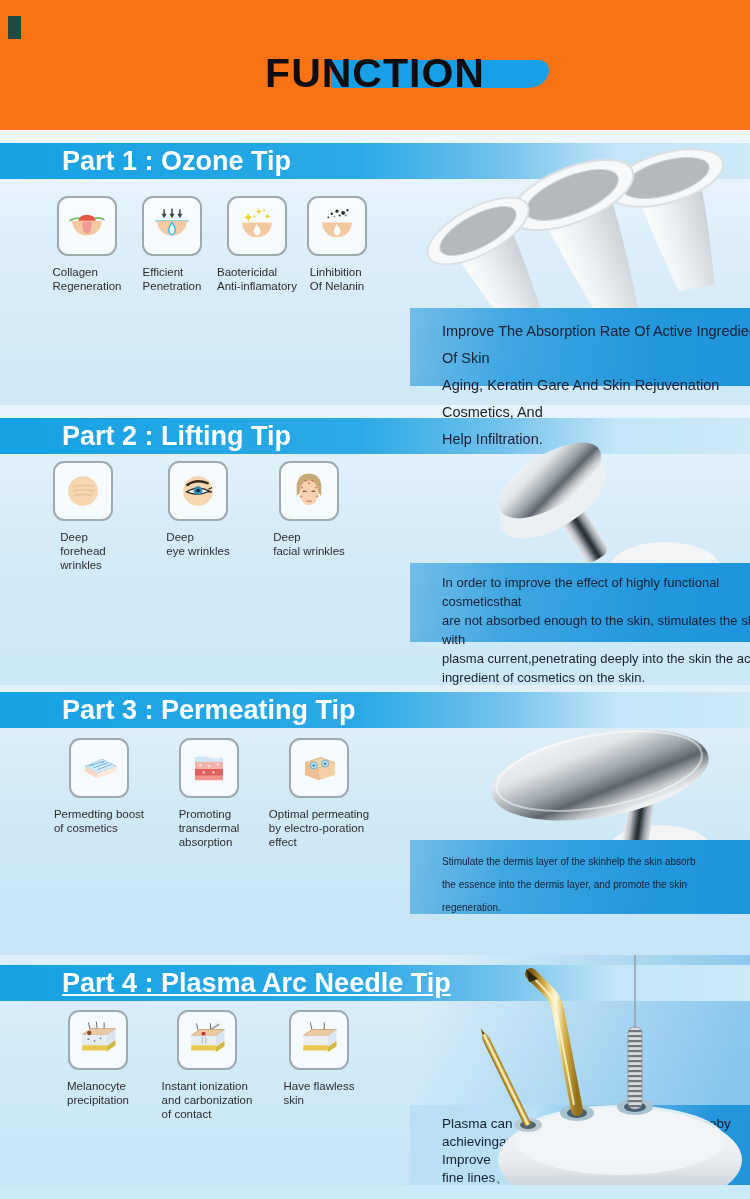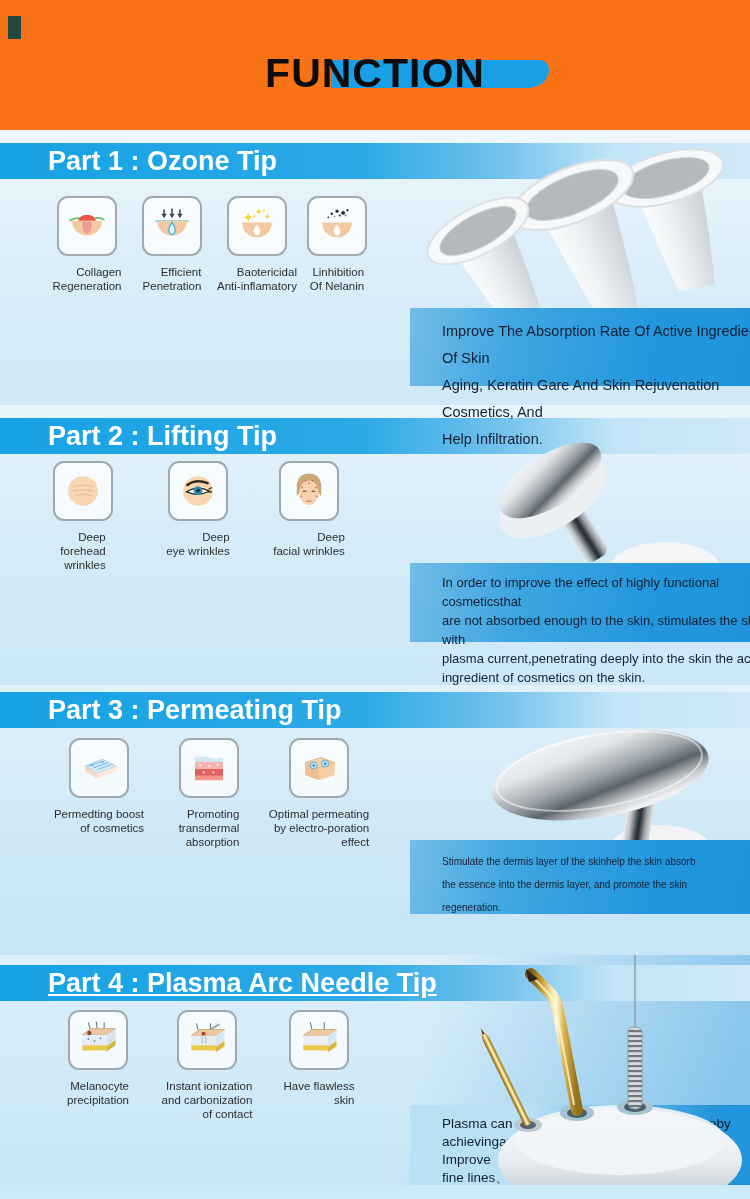--- a/index.html
+++ b/index.html
@@ -14,28 +14,28 @@
            linear-gradient(180deg,#ddeffa 0%,#c5e5f6 100%);}
   .corner-mark{position:absolute;left:8px;top:16px;width:13px;height:23px;background:#24473f;}
   
   .header-swoosh{position:absolute;left:331px;top:60px;width:218px;height:28px;background:#189fe5;
         border-radius:3px 14px 30px 3px / 3px 14px 26px 3px;}
   .page-title{position:absolute;left:0;top:50px;width:750px;text-align:center;
         font-size:41px;font-weight:700;letter-spacing:1px;color:#0d0d0d;}
   
   .banner{position:absolute;left:0;width:750px;height:36px;line-height:36px;
         background:linear-gradient(90deg,#16a2e5 0%,#2ba9e5 48%,#6fc0ec 66%,#c2e5f7 82%,#cfe9f8 100%);
-        color:#ffffff;font-size:27px;font-weight:700;padding-left:48px;box-sizing:border-box;}
+        color:#ffffff;font-size:27px;font-weight:700;padding-left:62px;box-sizing:border-box;}
   .banner-1{top:143px;}.banner-2{top:418px;}.banner-3{top:692px;}.banner-4{top:965px;text-decoration:underline;}
   
   .feature{position:absolute;width:112px;display:flex;flex-direction:column;align-items:center;}
   .icon-box{width:56px;height:56px;border:2px solid #9fa9b0;border-radius:11px;
         background:rgba(255,255,255,.75);display:flex;align-items:center;justify-content:center;}
   .feature-label{margin-top:9px;font-size:11.5px;line-height:14px;color:#2d2d2d;
-        text-align:right;white-space:pre-line;}
+        text-align:left;white-space:pre-line;}
   
   .desc{position:absolute;left:362px;width:372px;box-sizing:border-box;padding:10px 8px 0 32px;z-index:2;margin-left:48px;}
   .desc-blue{background:linear-gradient(100deg,#73bce8 0%,#3ea6e1 28%,#2397dd 65%,#1e93dc 100%);}
   .desc-text{white-space:pre-line;color:#151f33;}
   .desc-1{top:308px;height:78px;}
   .desc-1 .desc-text{font-size:14.5px;line-height:27px;}
   .desc-2{top:563px;height:79px;}
   .desc-2 .desc-text{font-size:13px;line-height:19px;}
   .desc-3{top:840px;height:74px;}
   .desc-3 .desc-text{font-size:10px;line-height:23px;}

